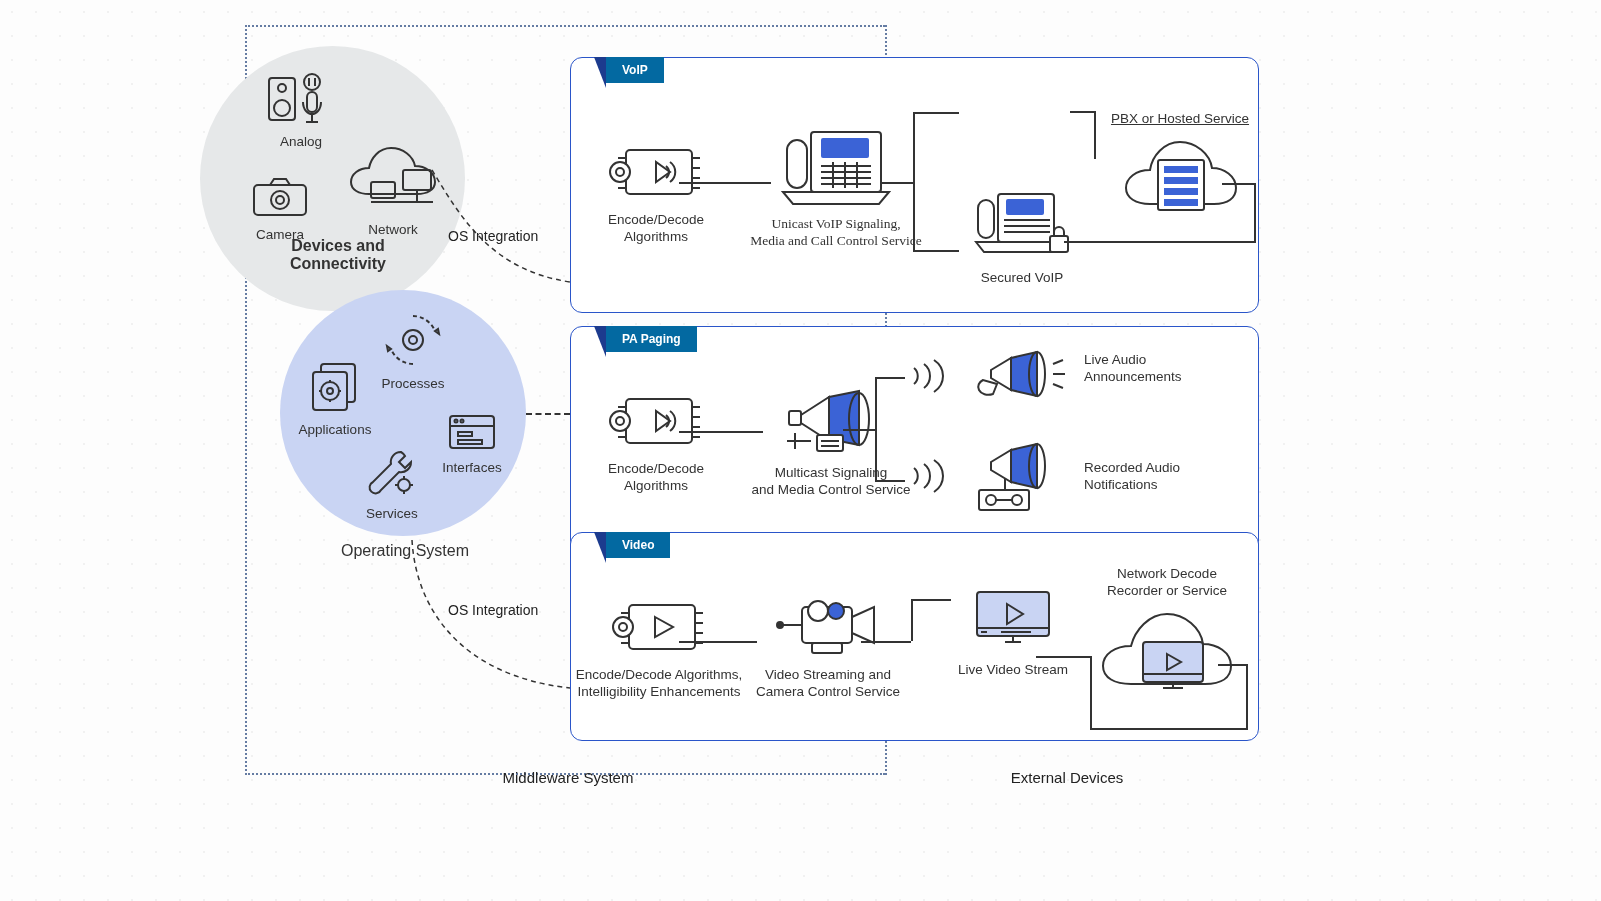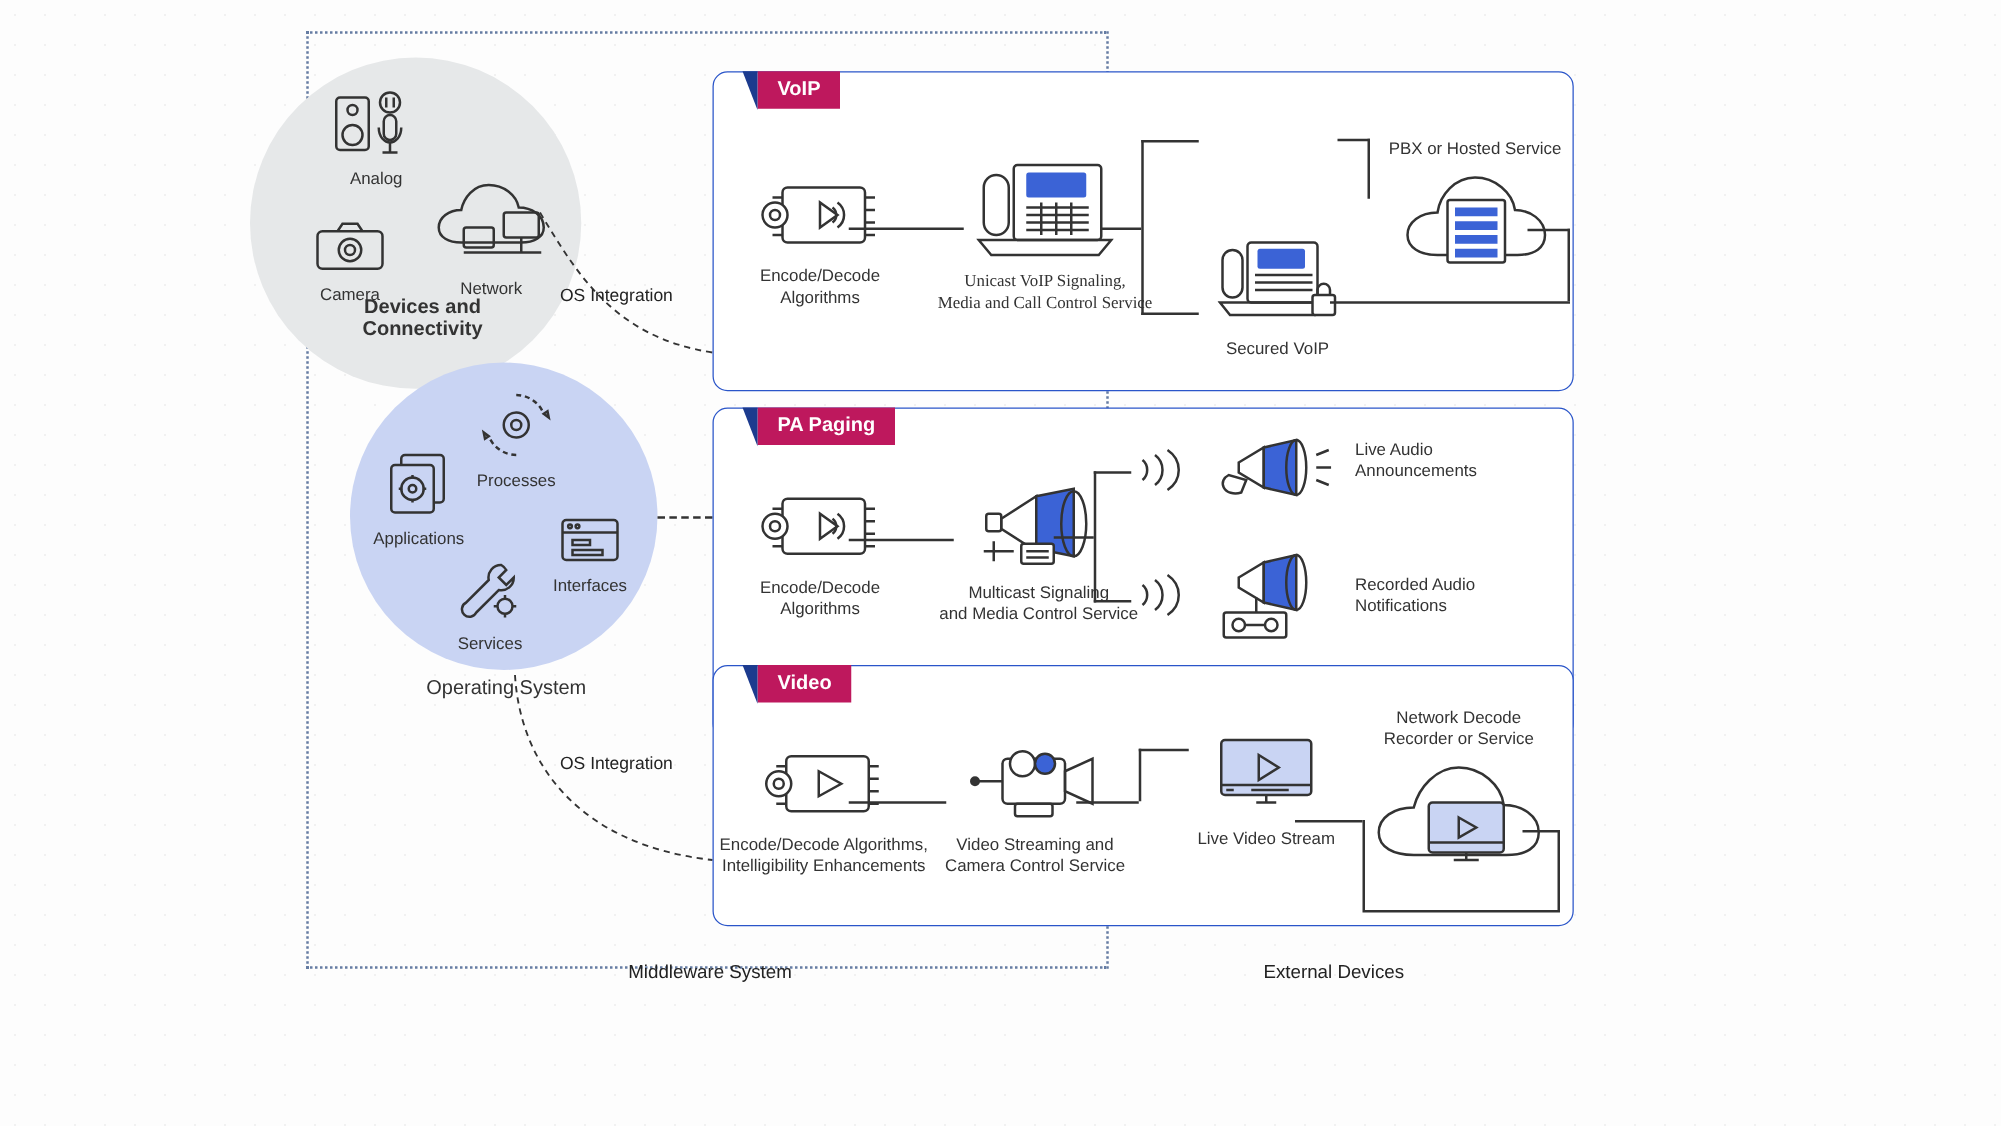--- a/index.html
+++ b/index.html
@@ -7,21 +7,21 @@
   .diagram { position:absolute; inset:0; }
   .dashed-box { position:absolute; border:2px dotted #657ca3; }
   .mw-box      { left:245px;  top:25px;  width:640px; height:750px; border-right:none; }
   .mw-divider  { position:absolute; left:885px; top:25px; width:0; height:750px; border-left:2px dotted #657ca3; }
 
   .panel { position:absolute; left:570px; width:689px; border:1.5px solid #2a55c9; border-radius:12px; background:#fff; }
   .panel.voip  { top:57px;  height:256px; }
   .panel.pa    { top:326px; height:265px; }
   .panel.video { top:532px; height:209px; }
 
-  .badge { position:absolute; top:-1px; left:35px; background:#be185d; color:#fff; font-weight:600; font-size:16px; padding:6px 16px 6px 16px; border-bottom-left-radius:0; }
+  .badge { position:absolute; top:-1px; left:35px; background:#0369a1; color:#fff; font-weight:600; font-size:12px; padding:6px 16px 6px 16px; border-bottom-left-radius:0; }
   .badge::before { content:""; position:absolute; left:-12px; top:0; width:0; height:0; border-right:12px solid #1c3b8e; border-bottom:31px solid transparent; }
 
   .node { position:absolute; text-align:center; }
   .node .label { font-size:13.5px; color:#333; line-height:1.25; margin-top:4px; }
   .icon-box { display:inline-flex; align-items:center; justify-content:center; }
   svg { display:block; }
 
   
   .circle { position:absolute; border-radius:50%; }
   .circle.gray  { left:200px; top:46px;  width:265px; height:265px; background:#e6e8e9; }
@@ -224,21 +224,21 @@
           <line x1="30" y1="34" x2="76" y2="34"></line>
           <line x1="30" y1="40" x2="76" y2="40"></line>
         <path d="M2 50h84l-8 10H10z"></path>
         <rect x="76" y="44" width="18" height="16" rx="2" fill="#fff"></rect>
           <path d="M80 44v-4a5 5 0 0 1 10 0v4"></path>
       </svg>
     </span>
     <div class="label">Secured VoIP</div>
   </div>
   <div class="node" style="left:1090px; top:107px; width:180px;">
-    <div class="label" style="margin-bottom:6px;">PBX or Hosted Service</div>
+    <div class="label" style="margin-bottom:6px;text-decoration:underline;">PBX or Hosted Service</div>
     <span class="icon-box">
       <svg width="120" height="88" viewBox="0 0 120 88" fill="none" stroke="#333" stroke-width="2">
         <path d="M30 36c-14 0-24 8-24 18s10 16 24 16h64c14 0 22-6 22-16 0-12-12-20-24-20-2-14-16-26-32-26-16 0-28 14-30 28z"></path>
         <rect x="38" y="26" width="46" height="50" rx="2" fill="#fff"></rect>
         <rect x="44" y="32" width="34" height="7" fill="#3b63d6" stroke="none"></rect>
           <rect x="44" y="43" width="34" height="7" fill="#3b63d6" stroke="none"></rect>
           <rect x="44" y="54" width="34" height="7" fill="#3b63d6" stroke="none"></rect>
           <rect x="44" y="65" width="34" height="7" fill="#3b63d6" stroke="none"></rect>
       </svg>
     </span>

